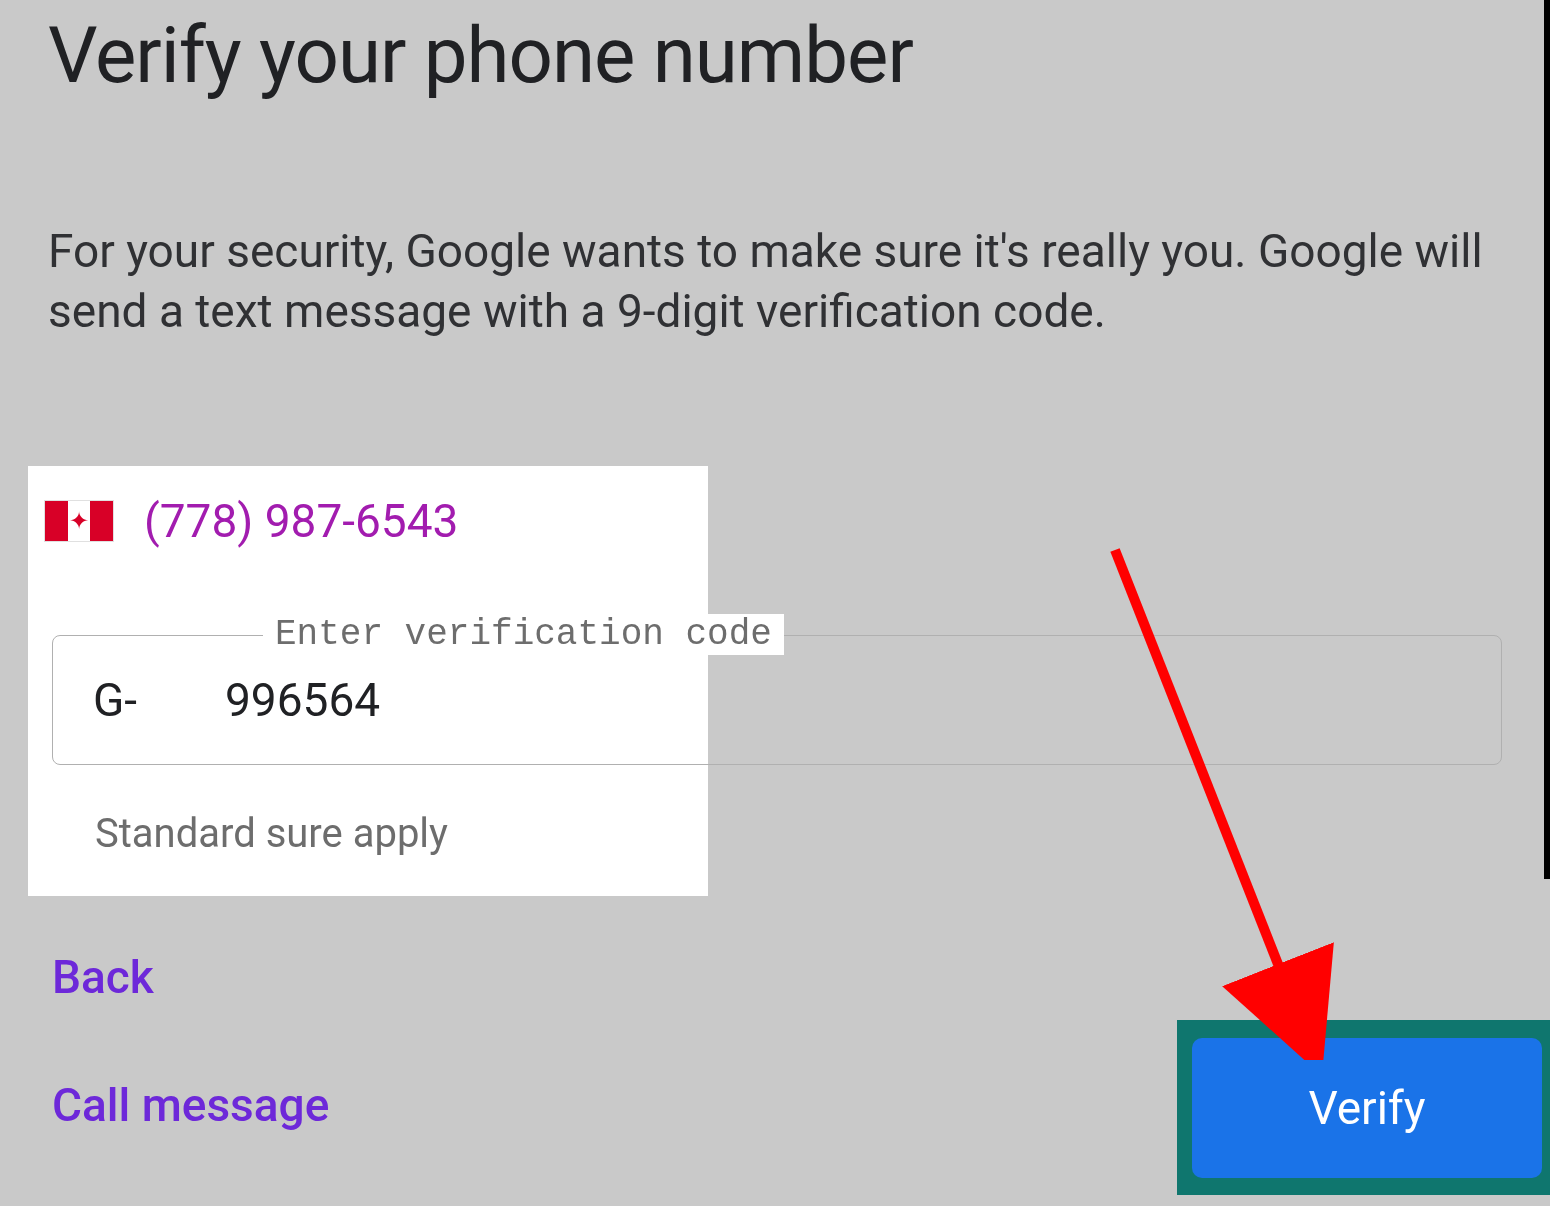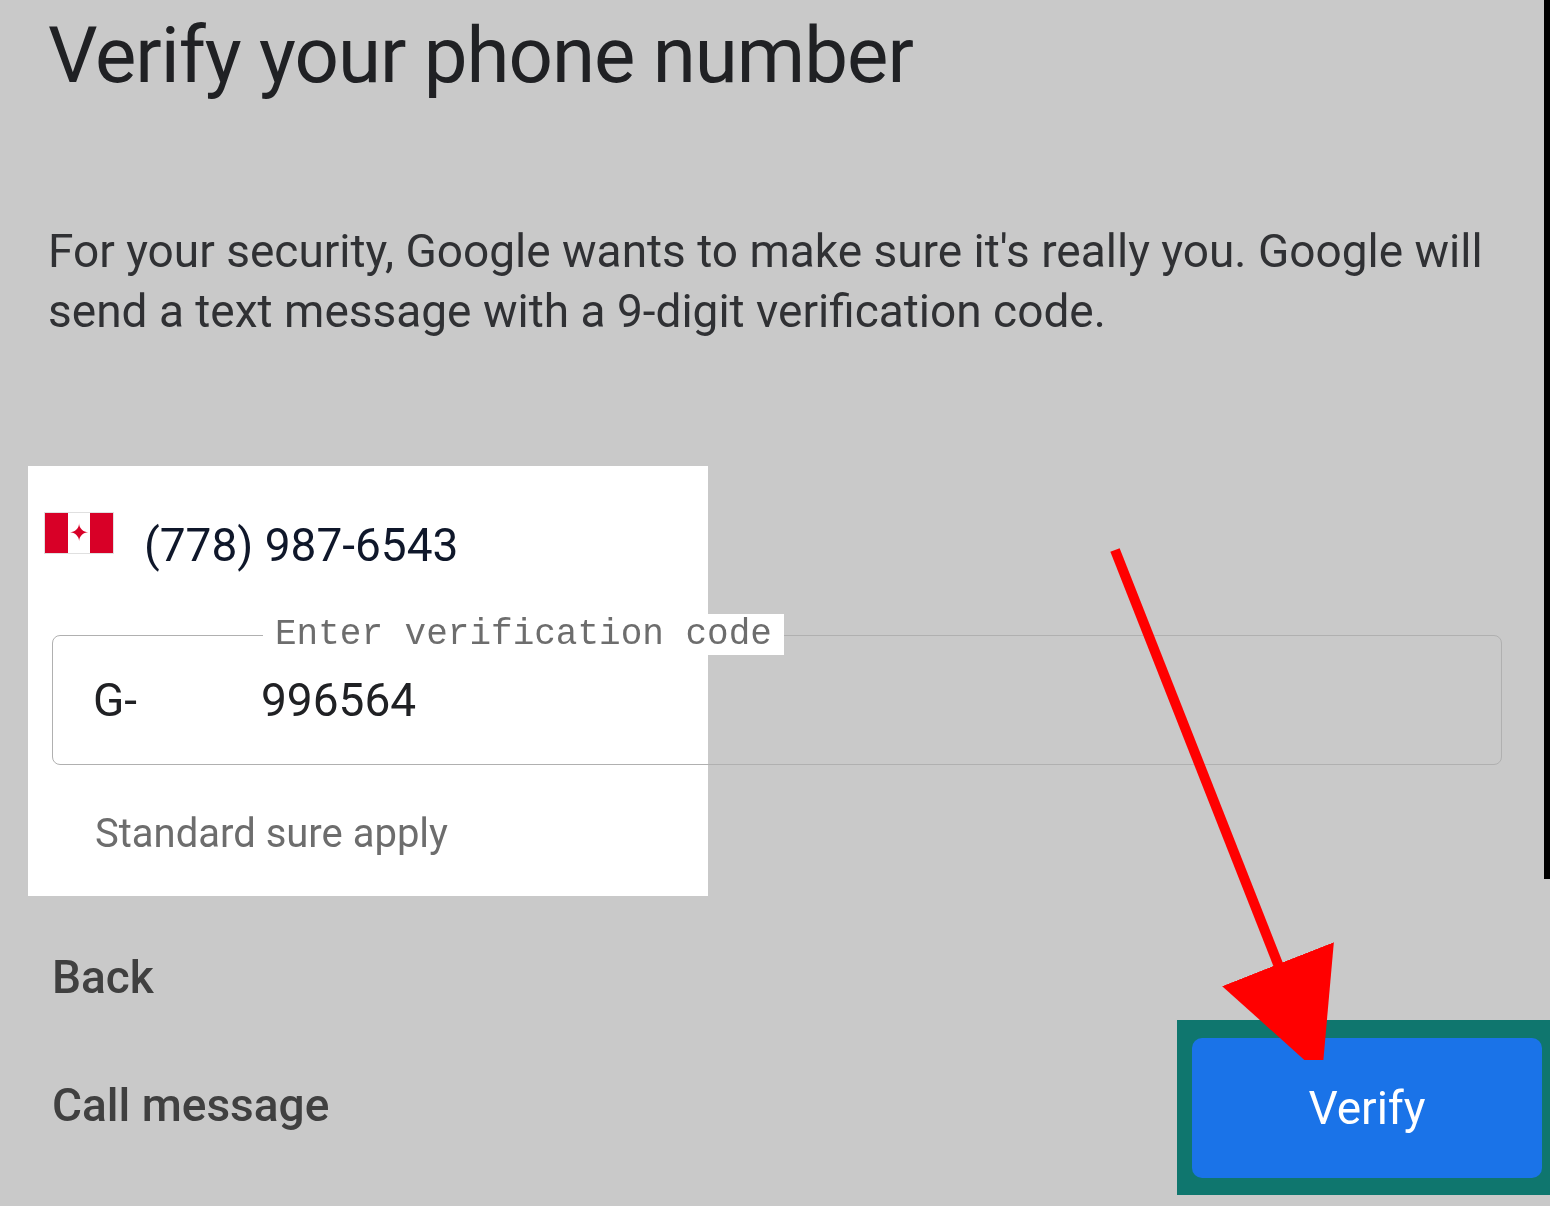--- a/index.html
+++ b/index.html
@@ -77,22 +77,21 @@
     position: relative;
     display:flex;
     align-items:center;
     justify-content:center;
     color:#d80027;
     font-size:24px;
     line-height:1;
   }
   .phone-text {
     font-size: 46px;
-    color: #0f172a;
-    margin-top: 24px;
+    color: #a21caf;
   }
 
   .code-field {
     position: absolute;
     left: 52px;
     top: 635px;
     width: 1450px;
     height: 130px;
     border: 1.5px solid #b0b0b0;
     border-radius: 8px;
@@ -121,35 +120,34 @@
     left: 170px;
     top: 50%;
     transform: translateY(-50%);
     border: none;
     outline: none;
     background: transparent;
     font-size: 46px;
     font-family: inherit;
     color: #202124;
     width: 1200px;
-    margin-left: 36px;
   }
 
   .rates {
     position: absolute;
     left: 95px;
     top: 810px;
     font-size: 40px;
     color: #6d6d6d;
   }
 
   .link {
     position: absolute;
     font-size: 46px;
-    color: #404040;
+    color: #6d28d9;
     font-weight: 500;
     cursor: pointer;
   }
   .link.back { left: 52px; top: 950px; }
   .link.call { left: 52px; top: 1078px; }
 
   .verify-outer {
     position: absolute;
     left: 1135px;
     top: 1020px;

